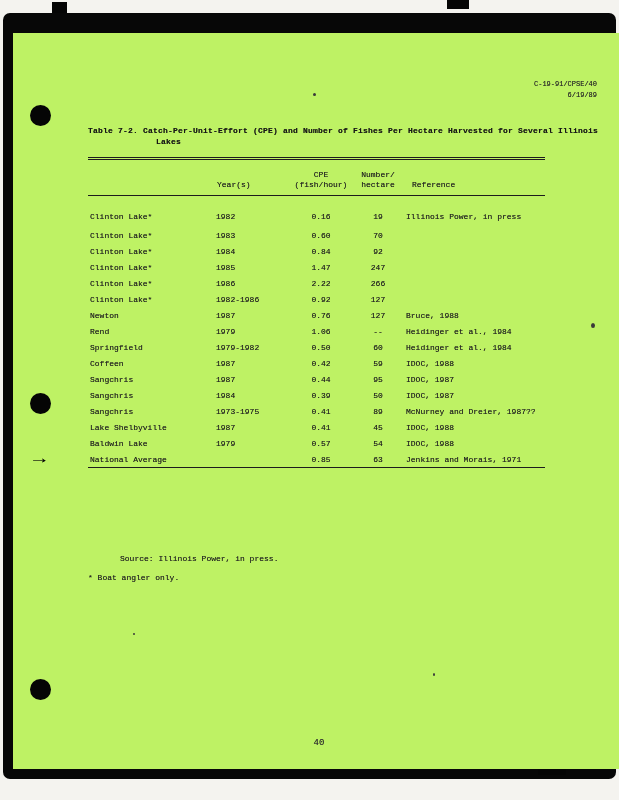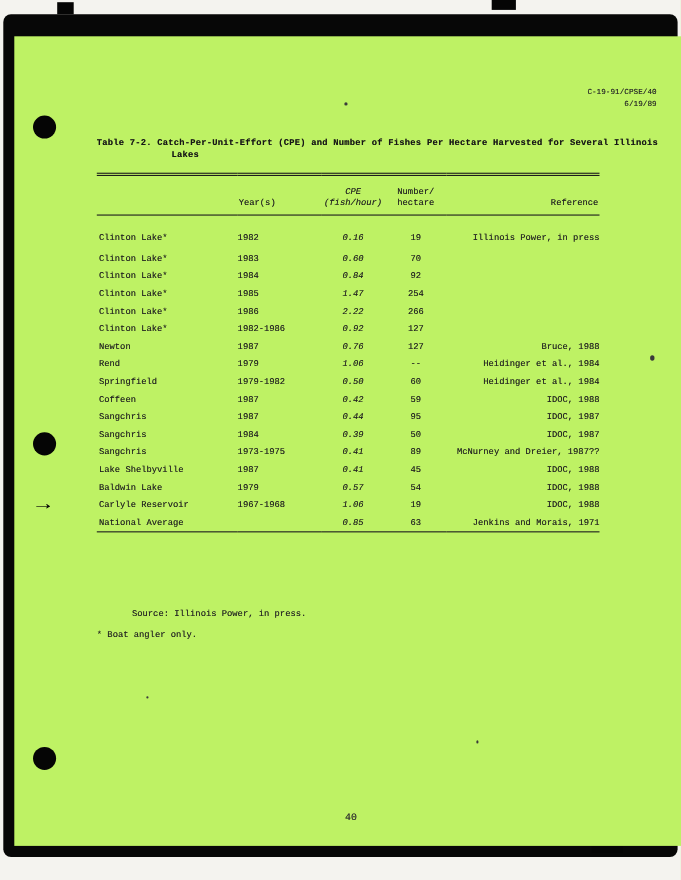--- a/index.html
+++ b/index.html
@@ -35,23 +35,23 @@
   }
   .dtable th{
     font-weight:normal;border-bottom:1px solid #1c1c1c;
     padding-top:10px;padding-bottom:5px;font-size:8px;line-height:10px;
     vertical-align:bottom;
   }
   .dtable td{height:16px;padding:0;vertical-align:middle;}
   .dtable tbody tr:first-child td{padding-top:9px;height:22px;}
   .c-lake{width:128px;text-align:left;}
   .c-years{width:76px;text-align:left;}
-  .c-cpe{width:58px;text-align:center;font-style:italic;}
+  .c-cpe{width:58px;text-align:center;}
   .c-number{width:56px;text-align:center;}
-  .c-ref{width:139px;text-align:right;padding-left:6px;}
+  .c-ref{width:139px;text-align:left;padding-left:6px;}
   td.c-lake{padding-left:2px;}
   .footnote{position:absolute;left:75px;font-size:8px;color:#242424;}
   .fn1{top:520px;margin-top:20px;}
   .fn2{top:521px;margin-left:32px;}
   .page-number{position:absolute;left:0;right:0;top:705px;text-align:center;font-size:9px;color:#333;}
   .hole{
     position:absolute;left:17px;width:21px;height:21px;border-radius:50%;
     background:#050505;
   }
   .hole1{top:72px;} .hole2{top:360px;} .hole3{top:646px;}
@@ -125,21 +125,21 @@
           <td class="c-lake">Clinton Lake*</td>
           <td class="c-years">1984</td>
           <td class="c-cpe">0.84</td>
           <td class="c-number">92</td>
           <td class="c-ref"></td>
         </tr>
         <tr>
           <td class="c-lake">Clinton Lake*</td>
           <td class="c-years">1985</td>
           <td class="c-cpe">1.47</td>
-          <td class="c-number">254</td>
+          <td class="c-number">247</td>
           <td class="c-ref"></td>
         </tr>
         <tr>
           <td class="c-lake">Clinton Lake*</td>
           <td class="c-years">1986</td>
           <td class="c-cpe">2.22</td>
           <td class="c-number">266</td>
           <td class="c-ref"></td>
         </tr>
         <tr>
@@ -206,27 +206,20 @@
           <td class="c-ref">IDOC, 1988</td>
         </tr>
         <tr>
           <td class="c-lake">Baldwin Lake</td>
           <td class="c-years">1979</td>
           <td class="c-cpe">0.57</td>
           <td class="c-number">54</td>
           <td class="c-ref">IDOC, 1988</td>
         </tr>
         <tr>
-          <td class="c-lake">Carlyle Reservoir</td>
-          <td class="c-years">1967-1968</td>
-          <td class="c-cpe">1.06</td>
-          <td class="c-number">19</td>
-          <td class="c-ref">IDOC, 1988</td>
-        </tr>
-        <tr>
           <td class="c-lake">National Average</td>
           <td class="c-years"></td>
           <td class="c-cpe">0.85</td>
           <td class="c-number">63</td>
           <td class="c-ref">Jenkins and Morais, 1971</td>
         </tr>
       </tbody>
   </table>
 
   <div class="footnote fn1">* Boat angler only.</div>

